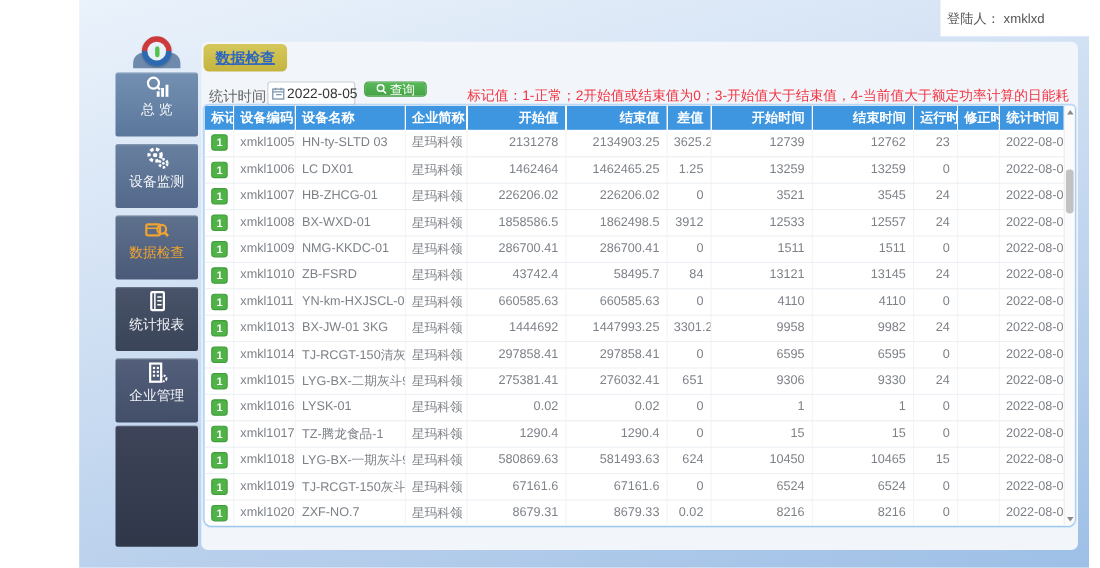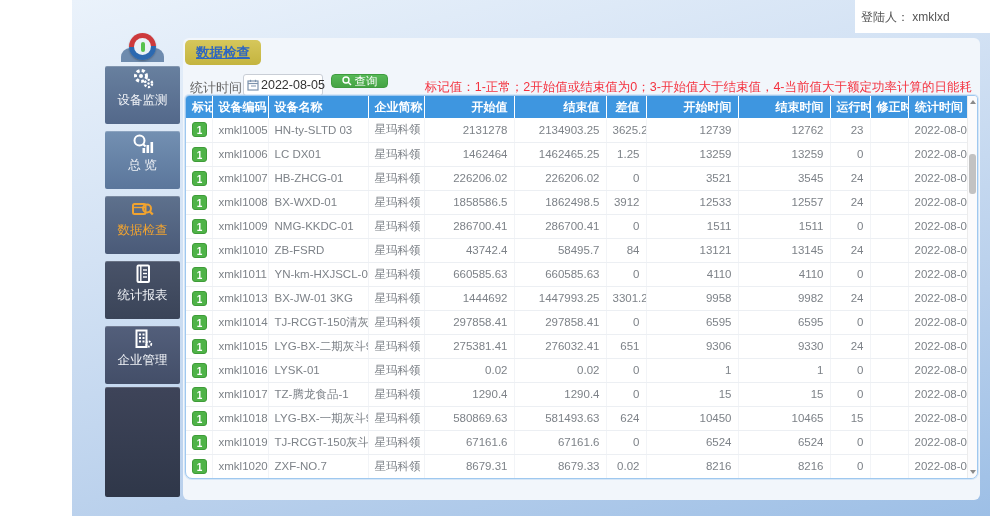--- a/index.html
+++ b/index.html
@@ -101,39 +101,39 @@
 
   <div class="sidebar">
     <div class="side-bump"></div>
     <div class="logo">
       <div class="logo-inner">
           <div class="logo-bar"></div>
         </div>
     </div>
     <div class="blocks">
 
-      <div class="sblock b2">
-        <svg class="sicon" viewBox="0 0 26 26">
-          <circle cx="11" cy="10" r="5.5" fill="none" stroke="#fff" stroke-width="3" stroke-dasharray="3 2.2"></circle>
-          <circle cx="11" cy="10" r="2" fill="#fff"></circle>
-          <circle cx="18.5" cy="17.5" r="3.6" fill="none" stroke="#fff" stroke-width="2.4" stroke-dasharray="2.2 1.7"></circle>
-          <circle cx="18.5" cy="17.5" r="1.2" fill="#fff"></circle>
-        </svg>
-        <span class="slabel">设备监测</span>
-      </div>
-
       <div class="sblock b1">
         <svg class="sicon" viewBox="0 0 26 26">
           <circle cx="9.5" cy="9.5" r="5" fill="none" stroke="#fff" stroke-width="2"></circle>
           <line x1="13" y1="13" x2="15.5" y2="15.5" stroke="#fff" stroke-width="2"></line>
           <rect x="12.5" y="17" width="2.6" height="5" fill="#fff"></rect>
           <rect x="16.5" y="14" width="2.6" height="8" fill="#fff"></rect>
           <rect x="20.5" y="11" width="2.6" height="11" fill="#fff"></rect>
         </svg>
         <span class="slabel">总 览</span>
+      </div>
+
+      <div class="sblock b2">
+        <svg class="sicon" viewBox="0 0 26 26">
+          <circle cx="11" cy="10" r="5.5" fill="none" stroke="#fff" stroke-width="3" stroke-dasharray="3 2.2"></circle>
+          <circle cx="11" cy="10" r="2" fill="#fff"></circle>
+          <circle cx="18.5" cy="17.5" r="3.6" fill="none" stroke="#fff" stroke-width="2.4" stroke-dasharray="2.2 1.7"></circle>
+          <circle cx="18.5" cy="17.5" r="1.2" fill="#fff"></circle>
+        </svg>
+        <span class="slabel">设备监测</span>
       </div>
 
       <div class="sblock b3 active">
         <svg class="sicon" viewBox="0 0 26 26">
           <rect x="3" y="8" width="12.5" height="10" rx="1.5" fill="none" stroke="#f0a330" stroke-width="2"></rect>
           <line x1="3" y1="11.5" x2="15.5" y2="11.5" stroke="#f0a330" stroke-width="1.4"></line>
           <circle cx="17" cy="12.5" r="4" fill="none" stroke="#f0a330" stroke-width="2"></circle>
           <line x1="19.8" y1="15.5" x2="22.8" y2="18.5" stroke="#f0a330" stroke-width="2.4"></line>
         </svg>
         <span class="slabel">数据检查</span>

